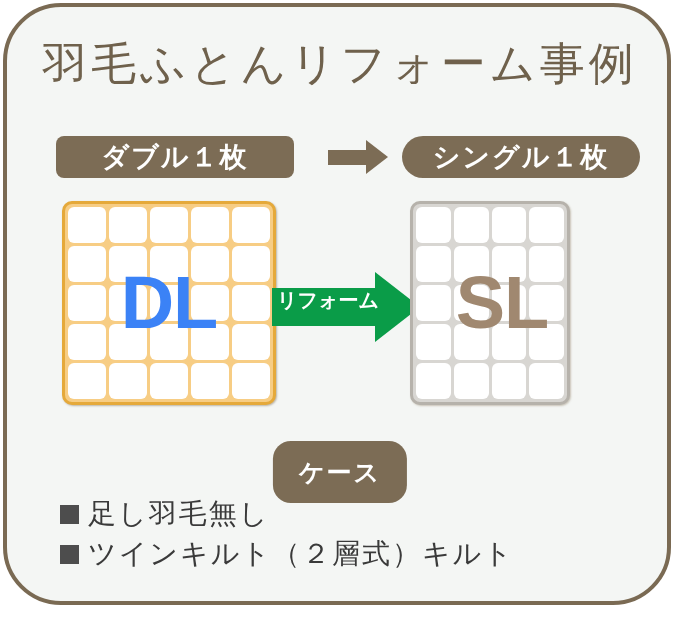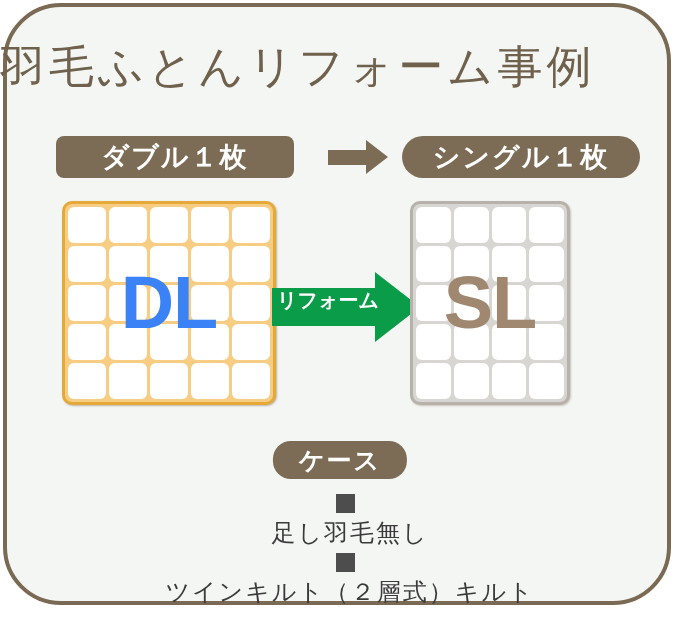--- a/index.html
+++ b/index.html
@@ -28,21 +28,22 @@
     border: 4px solid #7a6a53;
     border-radius: 58px;
   }
 
   
   .title {
     position: absolute;
     left: 0;
     top: 45px;
     width: 100%;
-    font-family: Liberation Serif, serif;
+    text-align: center;
+    font-family: Liberation Mono, monospace;
     font-size: 45px;
     line-height: 1;
     letter-spacing: 4px;
     color: #6f614c;
     white-space: nowrap;
   }
 
   
   .badge-row {
     position: absolute;
@@ -154,21 +155,21 @@
     left: 62px;
     top: 201px;
     width: 214px;
     height: 204px;
     display: flex;
     align-items: center;
     justify-content: center;
     color: #3b82f6;
   }
   .futon-label.sl {
-    left: 410px;
+    left: 422px;
     top: 201px;
     width: 160px;
     height: 204px;
     display: flex;
     align-items: center;
     justify-content: center;
     color: #a08870;
   }
 
   
@@ -213,21 +214,21 @@
     white-space: nowrap;
   }
 
   
   .case-badge {
     position: absolute;
     left: 50%;
     transform: translateX(-50%);
     top: 441px;
     height: 38px;
-    padding: 0 26px;
+    padding: 12px 26px;
     background: #7c6c55;
     color: #ffffff;
     border-radius: 18px;
     font-size: 25px;
     font-weight: bold;
     letter-spacing: 2px;
     line-height: 1;
     display: flex;
     align-items: center;
     justify-content: center;
@@ -238,26 +239,25 @@
   .notes {
     position: absolute;
     left: 60px;
     top: 494px;
     width: 580px;
   }
   .note {
     display: flex;
     align-items: center;
     font-family: "Liberation Serif", "DejaVu Serif", serif;
-    font-size: 24px;
+    font-size: 28px;
     line-height: 40px;
     color: #3a3a3a;
     letter-spacing: 2px;
     white-space: nowrap;
-    flex-direction: column;
   }
   .note .sq {
     display: inline-block;
     width: 19px;
     height: 19px;
     background: #4d4d4d;
     margin-right: 9px;
     flex: none;
   }
 </style>

